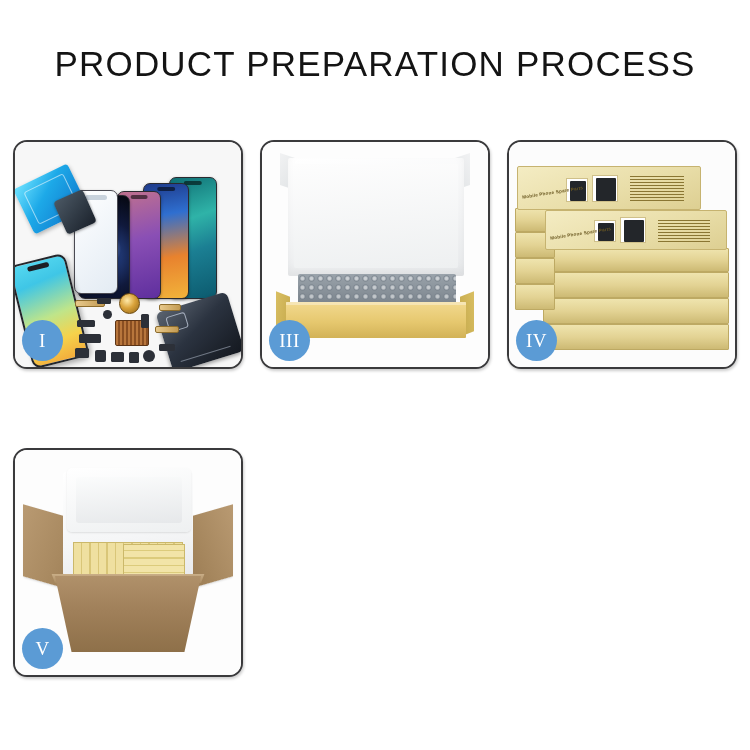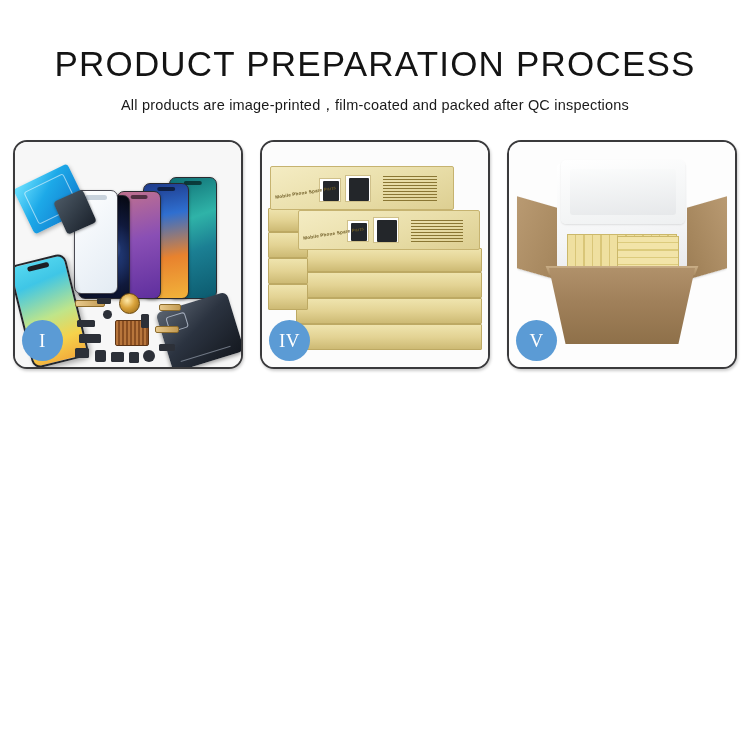--- a/index.html
+++ b/index.html
@@ -378,21 +378,20 @@
     position:absolute; background: rgba(140,112,74,.55); border-radius:1px;
   }
 </style>
 </head>
 <body>
 
 <div class="page">
 
   <div class="header">
     <div class="title">PRODUCT PREPARATION PROCESS</div>
-    <div class="subtitle">All products are image-printed，film-coated and packed after QC inspections</div>
   </div>
 
   <div class="grid">
 
     <div class="card c1">
       <div class="card-art">
         <div class="bg"></div>
 
         <div class="phone-fan">
           <div class="pf pf1">
@@ -432,20 +431,33 @@
           <div class="pt" style="left:30px; top:18px; width:9px; height:9px; border-radius:50%;"></div>
           <div class="pt" style="left:86px; top:52px; width:16px; height:7px;"></div>
           <div class="pt" style="left:24px; top:6px; width:14px; height:6px;"></div>
           <div class="pt" style="left:68px; top:22px; width:8px; height:14px;"></div>
         </div>
       </div>
       <div class="badge">I</div>
     </div>
 
 
+    <div class="card c3">
+      <div class="card-art">
+        <div class="bg"></div>
+        <div class="box3-flap-l"></div>
+        <div class="box3-flap-r"></div>
+        <div class="box3-lidfoam"></div>
+        <div class="box3-gray"></div>
+        <div class="box3-side"></div>
+        <div class="box3-side-r"></div>
+        <div class="box3-front"></div>
+      </div>
+      <div class="badge">III</div>
+    </div>
 
     <div class="card c4">
       <div class="card-art">
         <div class="bg"></div>
         <div class="stack">
 
           <div class="slab" style="left:28px; top:168px; width:186px; height:26px;"></div>
           <div class="slab" style="left:28px; top:142px; width:186px; height:26px;"></div>
           <div class="slab" style="left:28px; top:116px; width:186px; height:26px;"></div>
           <div class="slab" style="left:28px; top:92px;  width:186px; height:24px;"></div>

